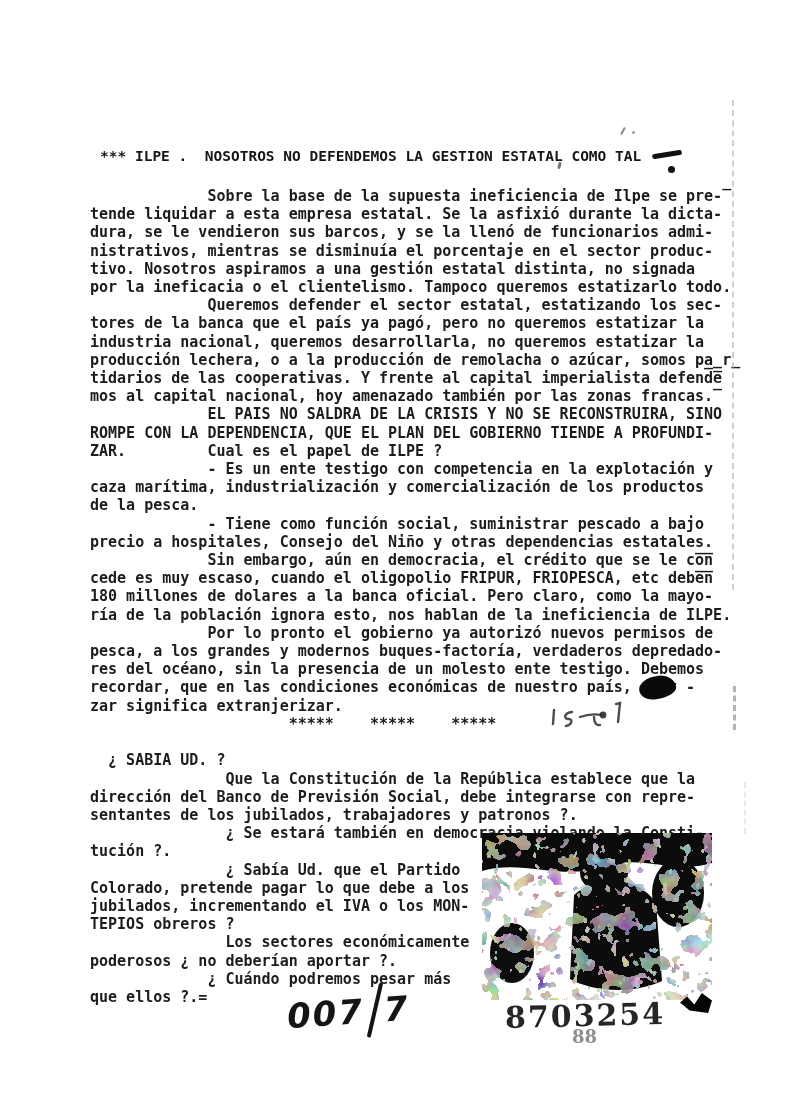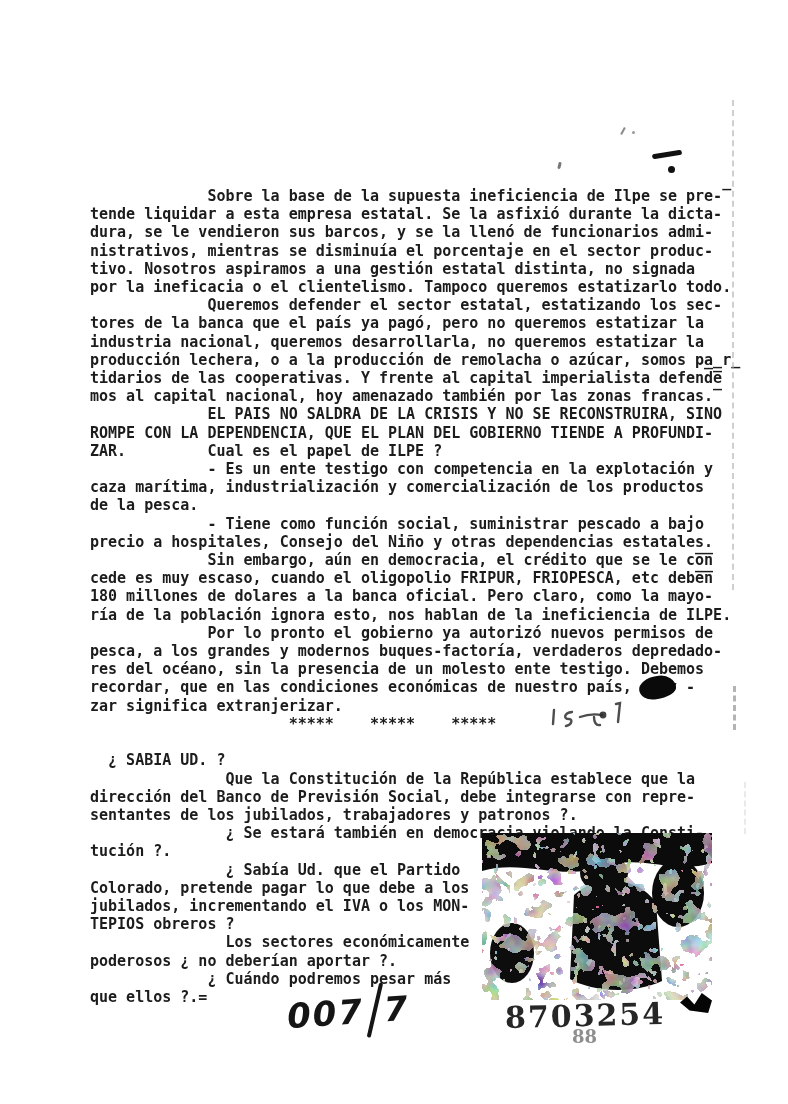--- a/index.html
+++ b/index.html
@@ -36,20 +36,21 @@
   .hand-number .slash{display:inline-block;width:4px;height:56px;background:#151515;
          transform:rotate(17deg);margin:0 7px 0 9px;border-radius:2px;}
   .bird-blob{position:absolute;left:680px;top:993px;width:32px;height:20px;background:#050505;
          clip-path:polygon(0% 48%,22% 18%,45% 58%,68% 0%,100% 38%,88% 100%,30% 88%);}
 </style>
 </head>
 <body>
 
 <div class="page">
 
+  <pre class="title">*** ILPE .  NOSOTROS NO DEFENDEMOS LA GESTION ESTATAL COMO TAL</pre>
   <div class="title-dash"></div>
   <div class="title-dot"></div>
   <div class="stray-a"></div>
   <div class="stray-b"></div>
   <div class="stray-c"></div>
 
   <pre class="body-text">             Sobre la base de la supuesta ineficiencia de Ilpe se pre-̅
 tende liquidar a esta empresa estatal. Se la asfixió durante la dicta-
 dura, se le vendieron sus barcos, y se la llenó de funcionarios admi-
 nistrativos, mientras se disminuía el porcentaje en el sector produc-

